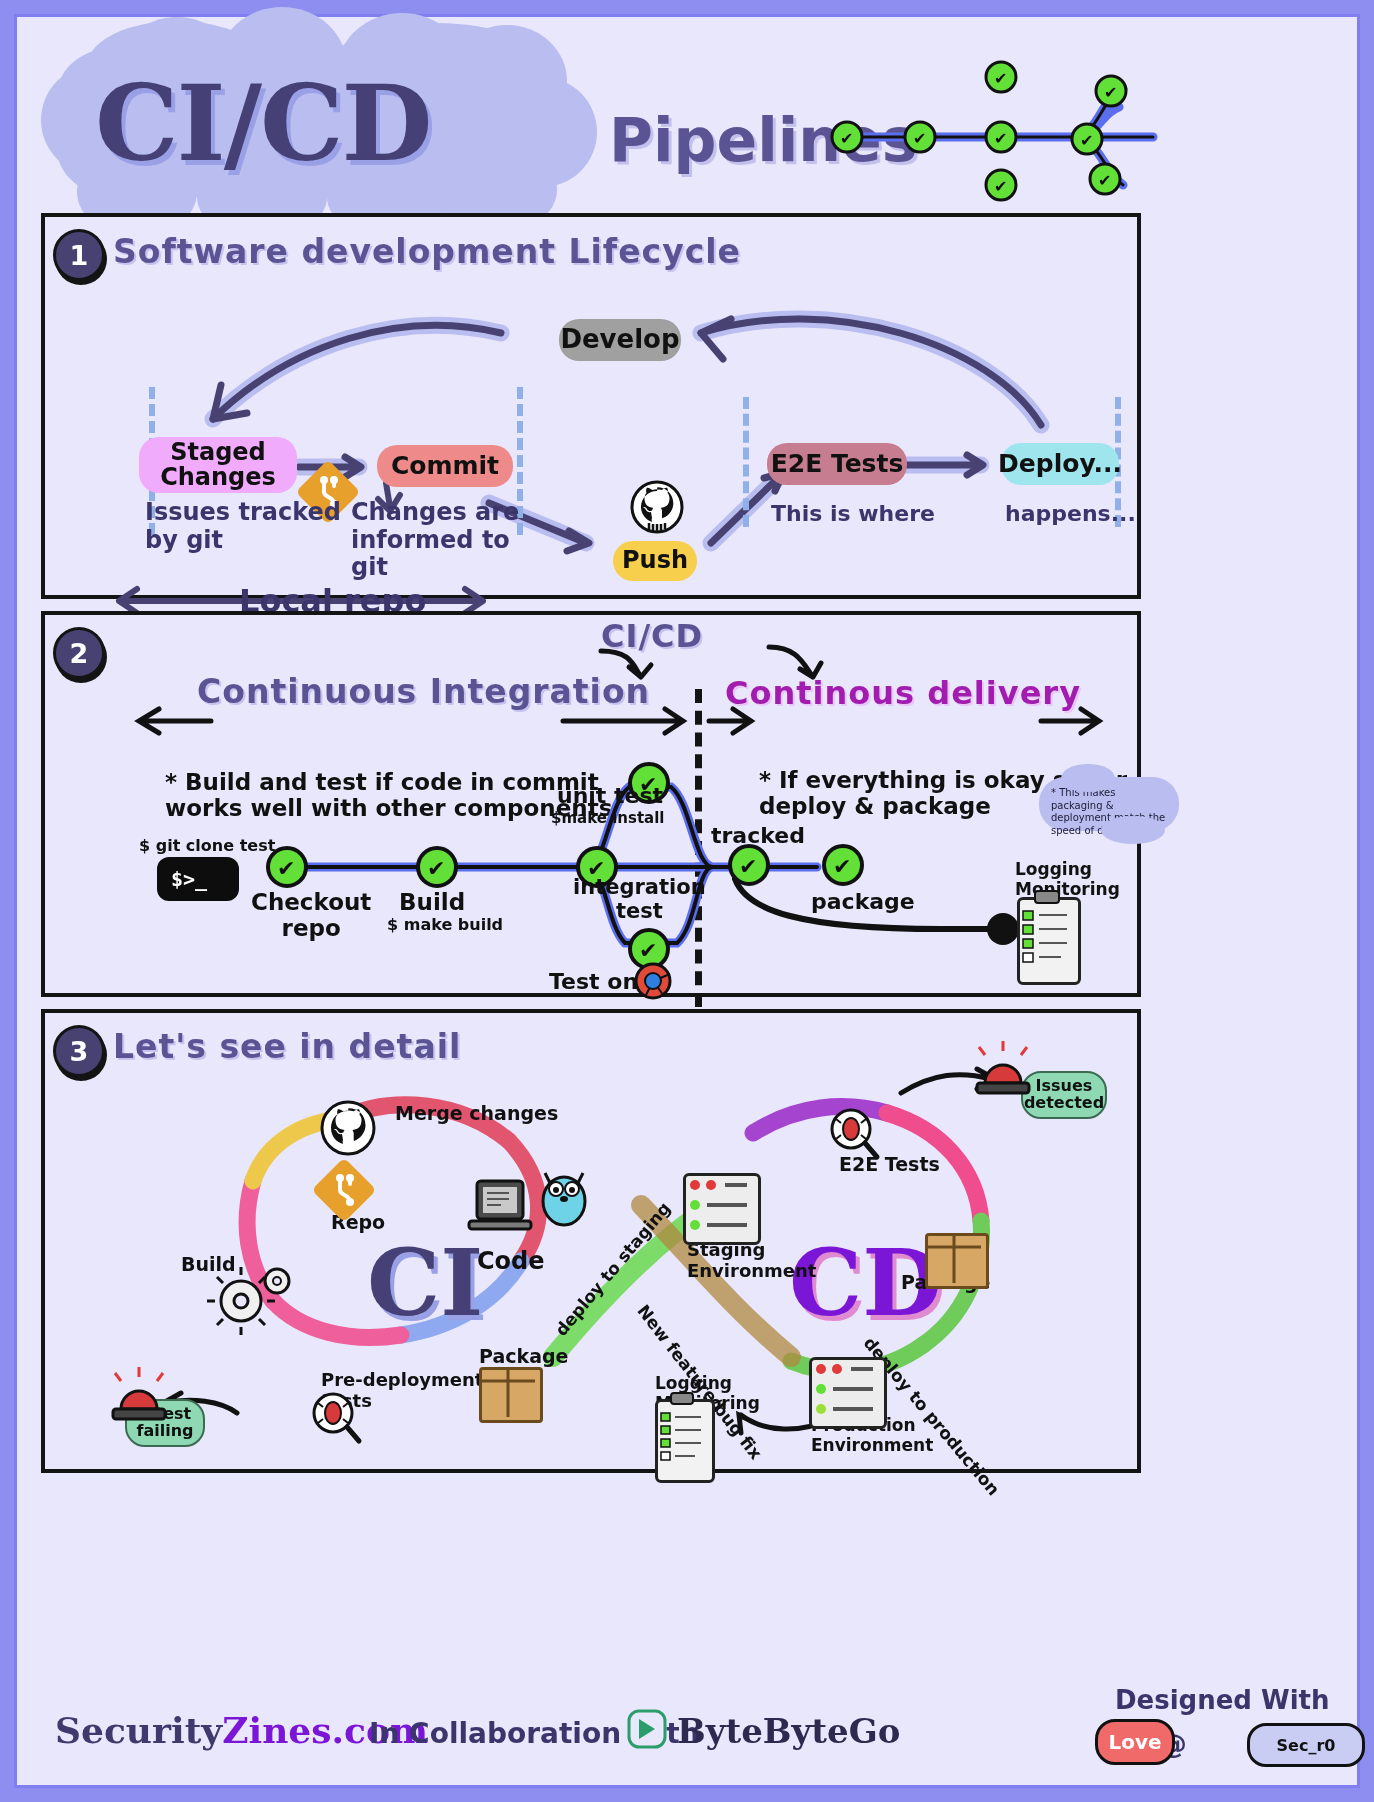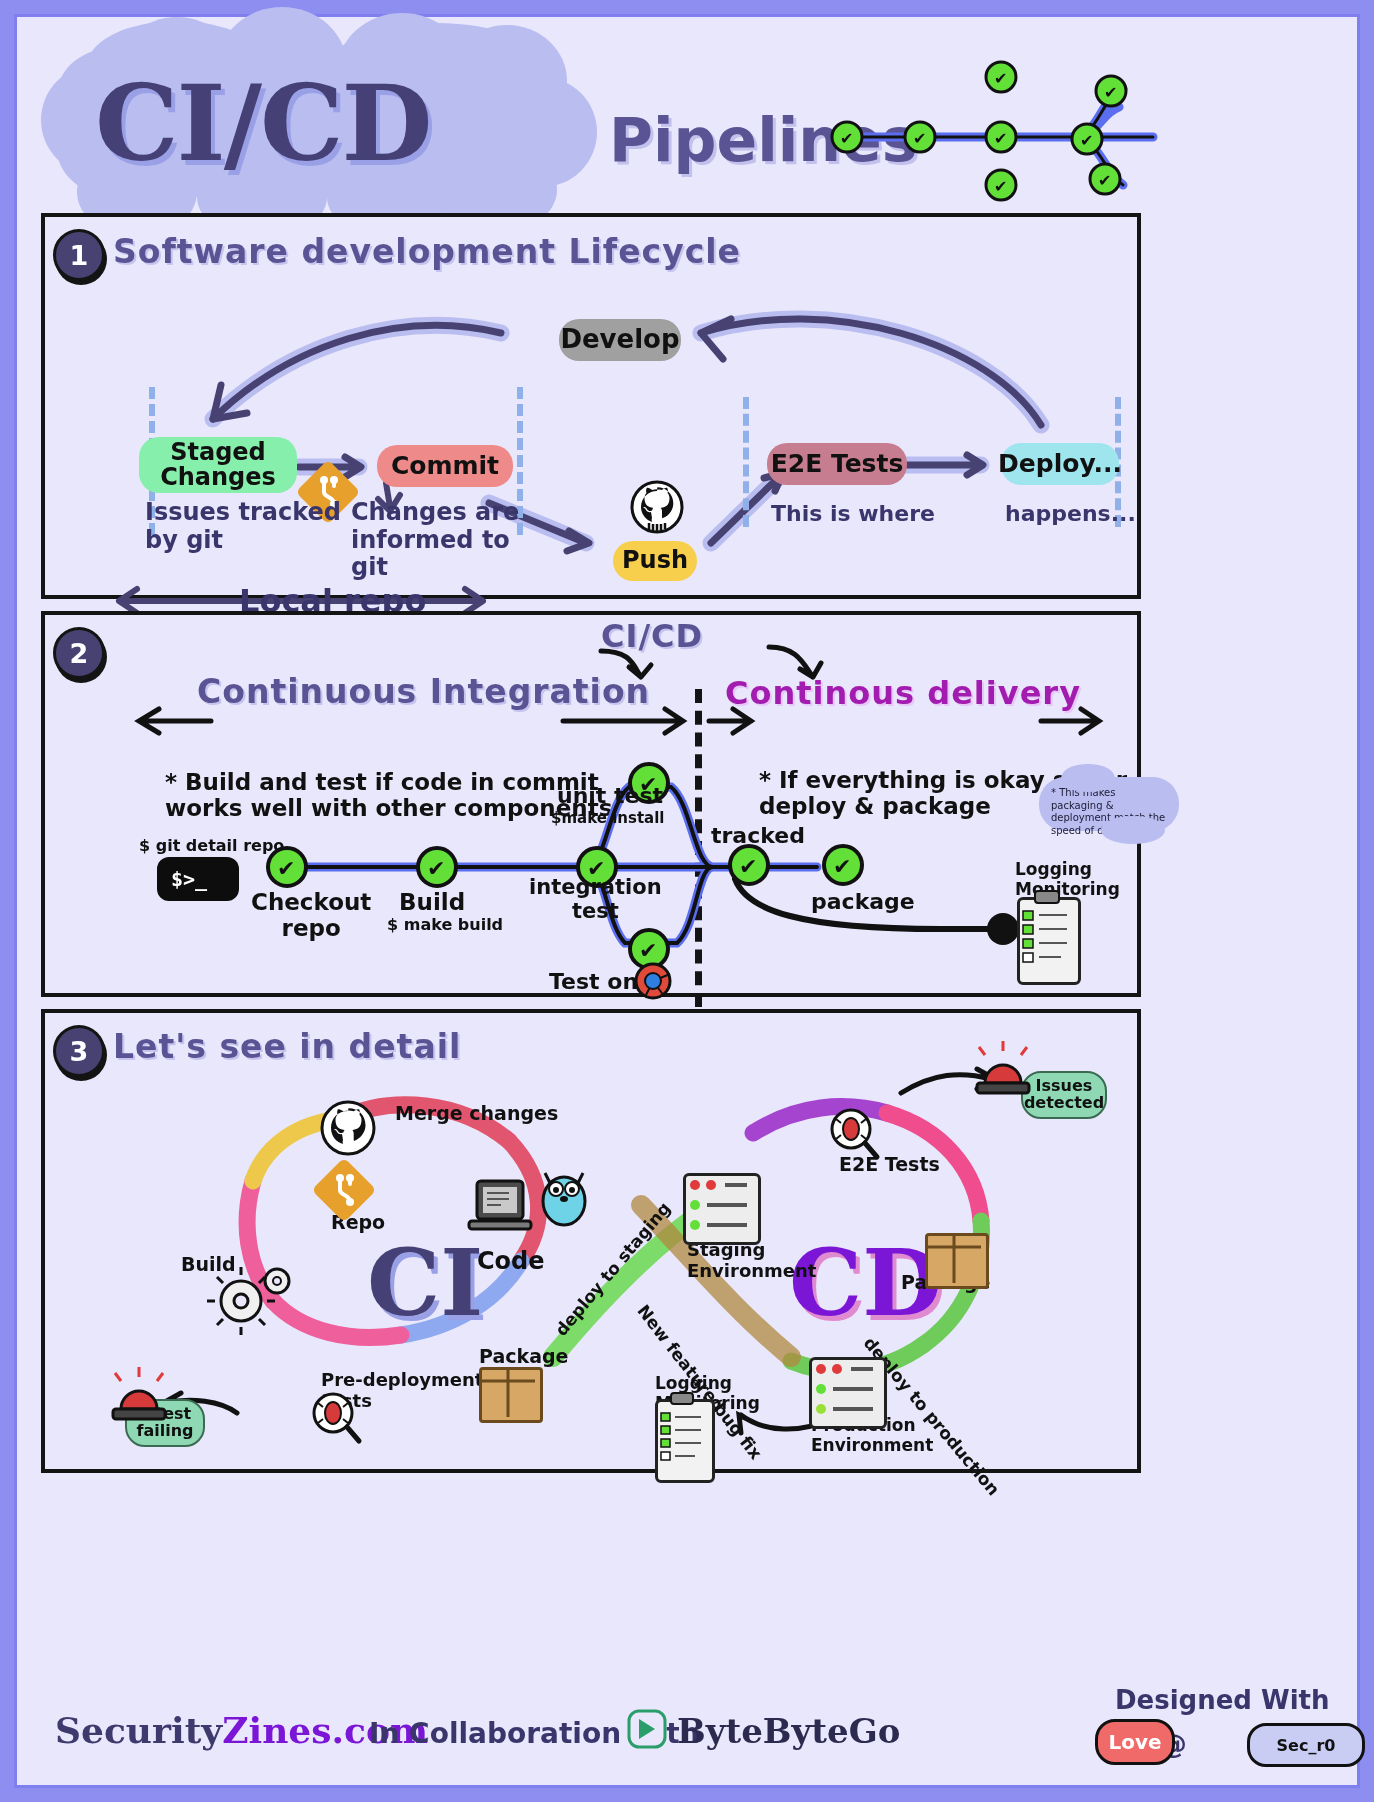--- a/index.html
+++ b/index.html
@@ -179,21 +179,21 @@
     <path class="ar" style="stroke-width:6" d="M345,270 l4,24 M337,286 l12,12 l10,-16"></path>
     <path class="ar" style="stroke-width:6" d="M80,388 L440,388 M96,376 l-18,12 l18,12 M424,376 l18,12 l-18,12"></path>
   </svg>
 
   <div class="dashed-v" style="left:132px;top:370px;height:148px;"></div>
   <div class="dashed-v" style="left:500px;top:370px;height:148px;"></div>
   <div class="dashed-v" style="left:726px;top:380px;height:130px;"></div>
   <div class="dashed-v" style="left:1098px;top:380px;height:130px;"></div>
 
   <div class="pill" style="left:542px;top:302px;width:122px;height:42px;background:#a0a0a0;font-size:26px;">Develop</div>
-  <div class="pill" style="left:122px;top:420px;width:158px;height:56px;background:#86efac;font-size:24px;white-space:pre-line;">Staged
+  <div class="pill" style="left:122px;top:420px;width:158px;height:56px;background:#f0abfc;font-size:24px;white-space:pre-line;">Staged
 Changes</div>
   <div class="pill" style="left:360px;top:428px;width:136px;height:42px;background:#ef8a8a;font-size:25px;">Commit</div>
   <div class="pill" style="left:596px;top:524px;width:84px;height:40px;background:#f7cf4d;font-size:24px;">Push</div>
   <div class="pill" style="left:750px;top:426px;width:140px;height:42px;background:#c77d90;font-size:25px;">E2E Tests</div>
   <div class="pill" style="left:984px;top:426px;width:118px;height:42px;background:#9ee5ee;font-size:25px;">Deploy...</div>
 
   <div style="position:absolute;left:288px;top:452px;width:46px;height:46px;background:#e8a02c;transform:rotate(45deg);border-radius:6px;"></div>
   <svg width="40" height="40" style="left:293px;top:455px;">
     <path d="M14,8 L14,20 C14,26 24,24 24,32 M24,8 L24,14" stroke="#fff" stroke-width="4" fill="none" stroke-linecap="round"></path>
     <circle cx="14" cy="8" r="4" fill="#fff"></circle>
@@ -243,21 +243,21 @@
         deploy &amp; package</div>
 
   <div class="cloudnote" style="left:1022px;top:760px;width:140px;height:54px;font-size:10px;">* This makes packaging
   &amp; deployment match
   the speed of development</div>
   <div class="cloudnote" style="left:54px;top:1060px;width:176px;height:64px;font-size:11px;">* Every step is triggered
   one after  the other of
    in parallel , thus called
   as  pipelines</div>
 
-  <div class="note black" style="left:122px;top:820px;font-size:16px;">$ git detail repo</div>
+  <div class="note black" style="left:122px;top:820px;font-size:16px;">$ git clone test</div>
   <div class="term" style="left:140px;top:840px;width:82px;height:44px;font-size:20px;">$&gt;_</div>
 
   <svg width="700" height="260" style="left:240px;top:730px;">
     <path class="blu" d="M30,120 L180,120 L330,120 M330,120 C348,120 352,56 372,40 L414,40 C434,56 438,120 456,120 M330,120 L456,120 M330,120 C348,120 350,178 368,196 L420,196 C440,178 440,120 456,120 M456,120 L560,120"></path>
     <path class="blk" style="stroke-width:4" d="M30,120 L180,120 L330,120 M330,120 C348,120 352,56 372,40 L414,40 C434,56 438,120 456,120 M330,120 L456,120 M330,120 C348,120 350,178 368,196 L420,196 C440,178 440,120 456,120 M456,120 L560,120"></path>
     <circle cx="30" cy="120" r="19" fill="#63e038" stroke="#111" stroke-width="4"></circle>
     <circle cx="180" cy="120" r="19" fill="#63e038" stroke="#111" stroke-width="4"></circle>
     <circle cx="392" cy="36" r="19" fill="#63e038" stroke="#111" stroke-width="4"></circle>
     <circle cx="340" cy="120" r="19" fill="#63e038" stroke="#111" stroke-width="4"></circle>
     <circle cx="392" cy="202" r="19" fill="#63e038" stroke="#111" stroke-width="4"></circle>
@@ -273,21 +273,21 @@
         <text x="576" y="127">✔</text>
     </g>
   </svg>
 
   <div class="lbl" style="left:234px;top:872px;font-size:23px;white-space:pre-line;text-align:center;">Checkout
 repo</div>
   <div class="lbl" style="left:382px;top:872px;font-size:23px;">Build</div>
   <div class="lbl" style="left:370px;top:898px;font-size:16px;">$ make build</div>
   <div class="lbl" style="left:540px;top:766px;font-size:22px;">unit test</div>
   <div class="lbl" style="left:534px;top:792px;font-size:15px;">$make install</div>
-  <div class="lbl" style="left:512px;top:858px;font-size:21px;white-space:pre-line;text-align:center;line-height:1.15;">integration
+  <div class="lbl" style="left:556px;top:858px;font-size:21px;white-space:pre-line;text-align:center;line-height:1.15;">integration
 test</div>
   <div class="lbl" style="left:532px;top:952px;font-size:22px;">Test on</div>
   <div class="lbl" style="left:694px;top:806px;font-size:22px;">tracked</div>
   <div class="lbl" style="left:794px;top:872px;font-size:22px;">package</div>
 
   <svg width="40" height="40" style="left:616px;top:944px;">
     <circle cx="20" cy="20" r="17" fill="#e04a3a" stroke="#111" stroke-width="3"></circle>
     <path d="M20,20 L37,13 M20,20 L12,36 M20,20 L31,35" stroke="#111" stroke-width="2"></path>
     <circle cx="20" cy="20" r="8" fill="#2f7fe0" stroke="#111" stroke-width="2"></circle>
   </svg>

